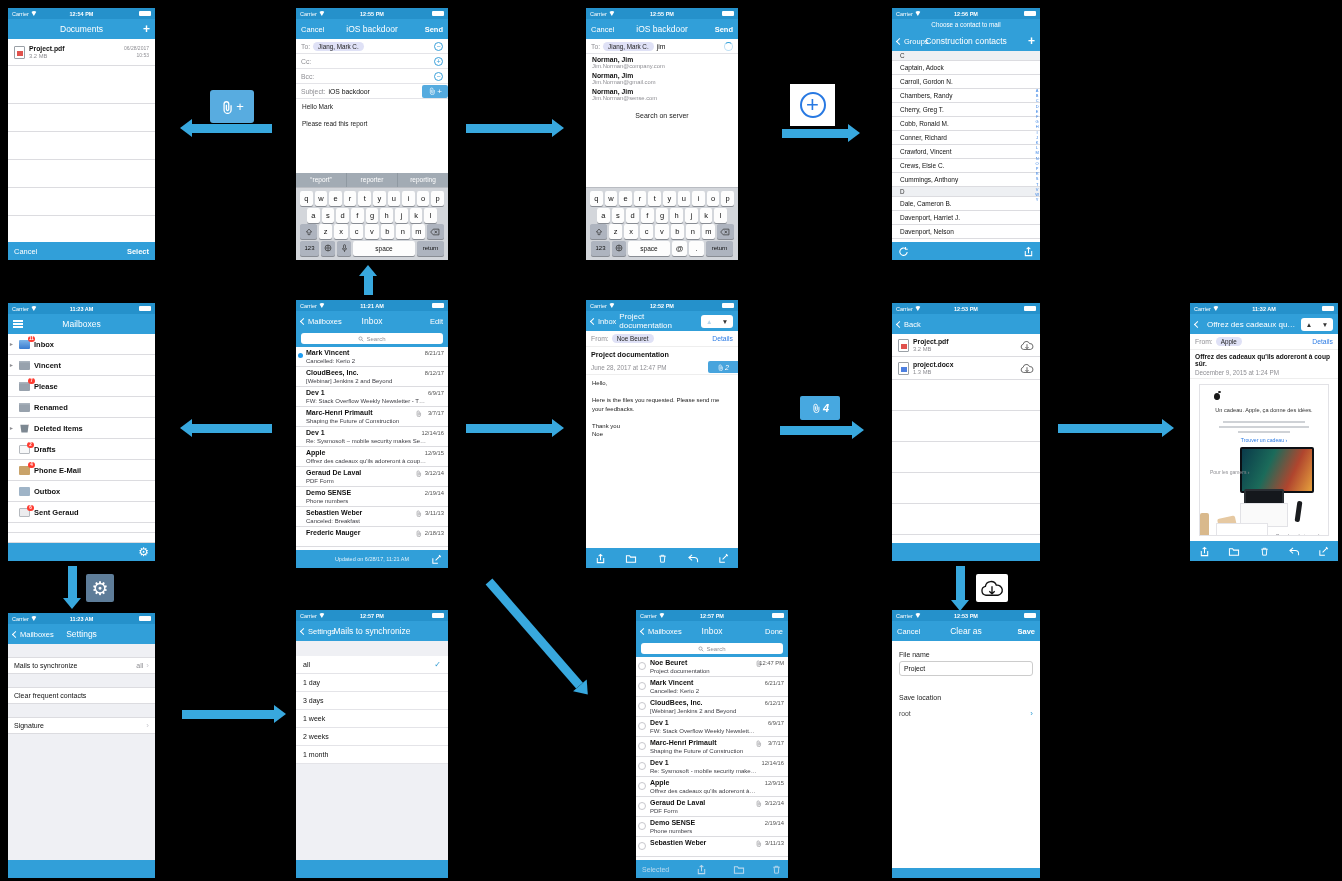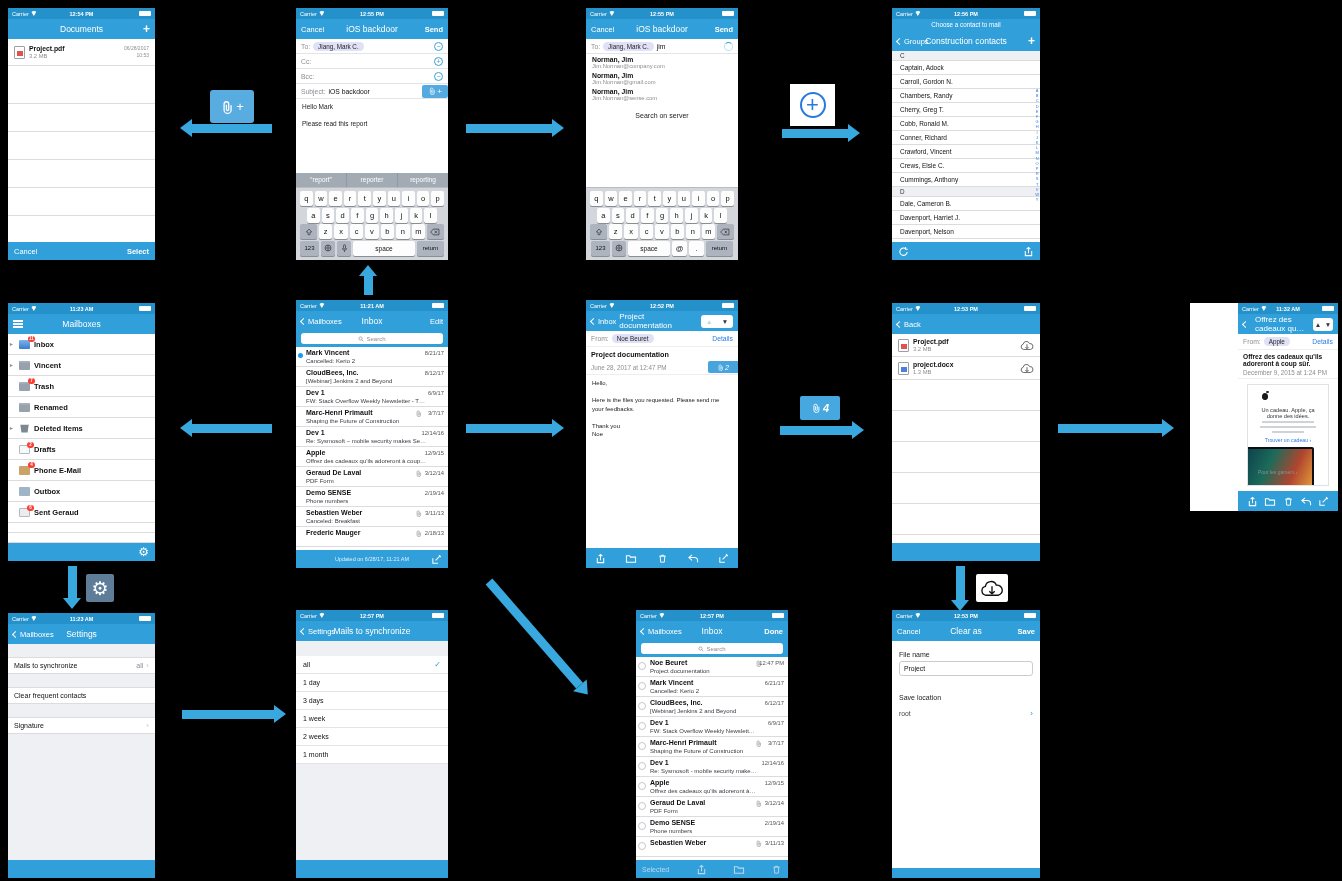--- a/index.html
+++ b/index.html
@@ -521,21 +521,21 @@
             
           </span>
           <span>Vincent</span>
         </div>
 
         <div class="mbrow">
 
           <span class="mi mi-folder">
             <span class="badge">7</span>
           </span>
-          <span>Trash</span>
+          <span>Please</span>
         </div>
 
         <div class="mbrow">
 
           <span class="mi mi-folder">
             
           </span>
           <span>Renamed</span>
         </div>
 
@@ -832,21 +832,21 @@
 
     </div>
     <div class="hl" style="height:31px;"></div>
     <div class="hl" style="height:31px;"></div>
     <div class="hl" style="height:31px;"></div>
     <div class="hl" style="height:31px;"></div>
     <div class="hl" style="height:31px;"></div>
     <div class="bottombar"></div>
   </div>
 
-  <div class="phone" id="s9" style="left:1190px;top:303px;width:148px;height:208px;padding-left:48px;">
+  <div class="phone" id="s9" style="left:1190px;top:303px;width:148px;height:258px;">
     <div class="statusbar">
       <span class="st-left">
           <span>Carrier</span>
           <span class="wifi"></span>
         </span>
       <span class="st-time">11:32 AM</span>
       <span class="battery"></span>
     </div>
     <div class="navbar">
       <span class="nav-btn">
@@ -1006,21 +1006,21 @@
         </span>
       <span class="st-time">12:57 PM</span>
       <span class="battery"></span>
     </div>
     <div class="navbar">
       <span class="nav-btn">
           <span class="chev"></span>
           <span>Mailboxes</span>
         </span>
       <span class="nav-title">Inbox</span>
-      <span class="nav-btn nav-right" style="font-weight:bold;">Done</span>
+      <span class="nav-btn nav-right" style="font-weight:normal;">Done</span>
     </div>
     <div class="searchwrap">
       <div class="searchbox">
         <svg width="6" height="6" viewBox="0 0 12 12">
             <circle cx="5" cy="5" r="3.2" fill="none" stroke="#8e8e93" stroke-width="1.4"></circle>
             <path d="M7.6 7.6 10.6 10.6" stroke="#8e8e93" stroke-width="1.4"></path>
           </svg>
         <span>Search</span>
       </div>
     </div>

